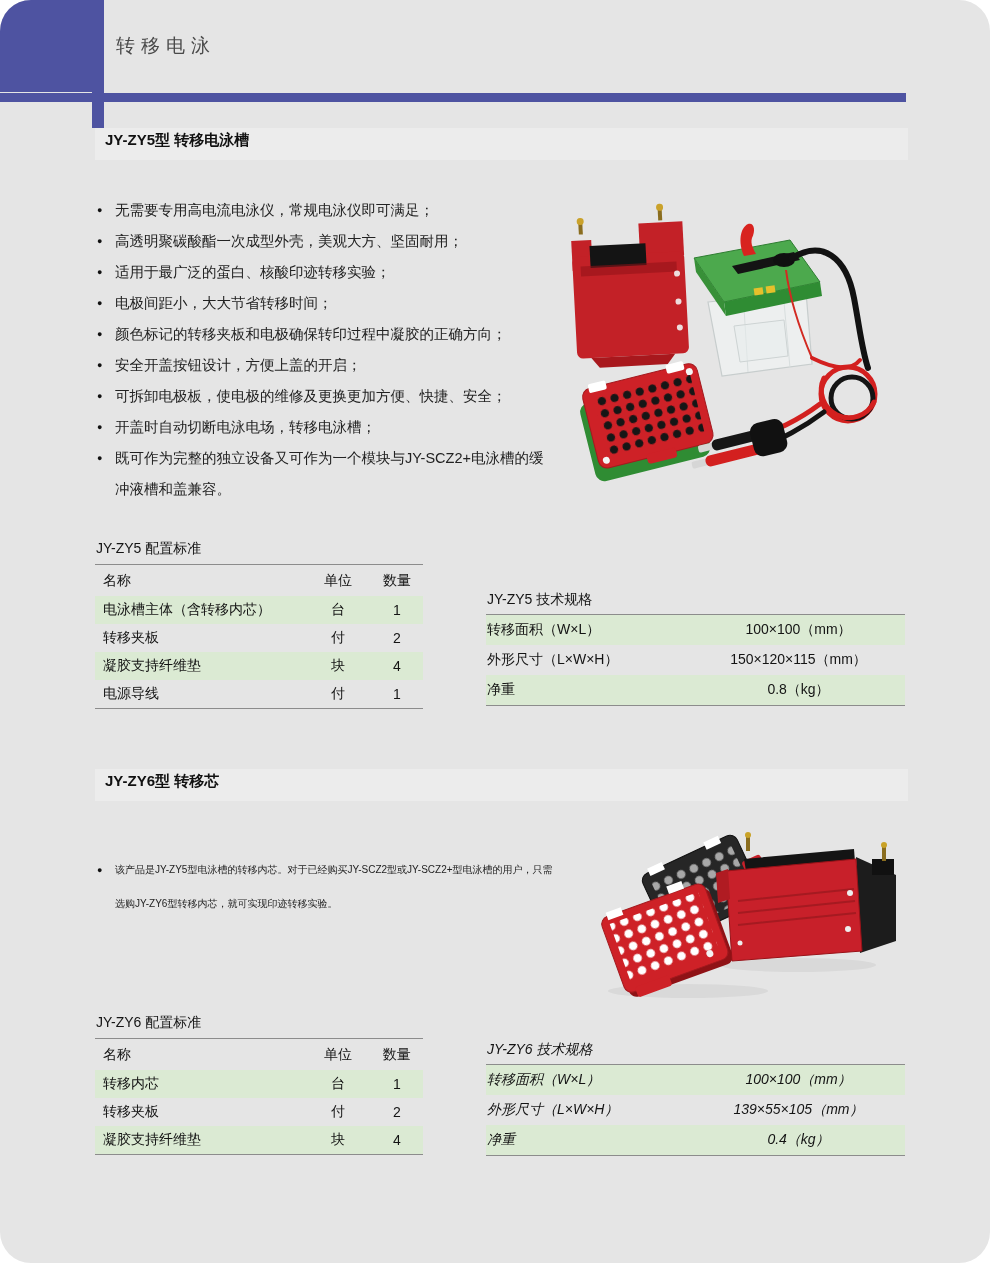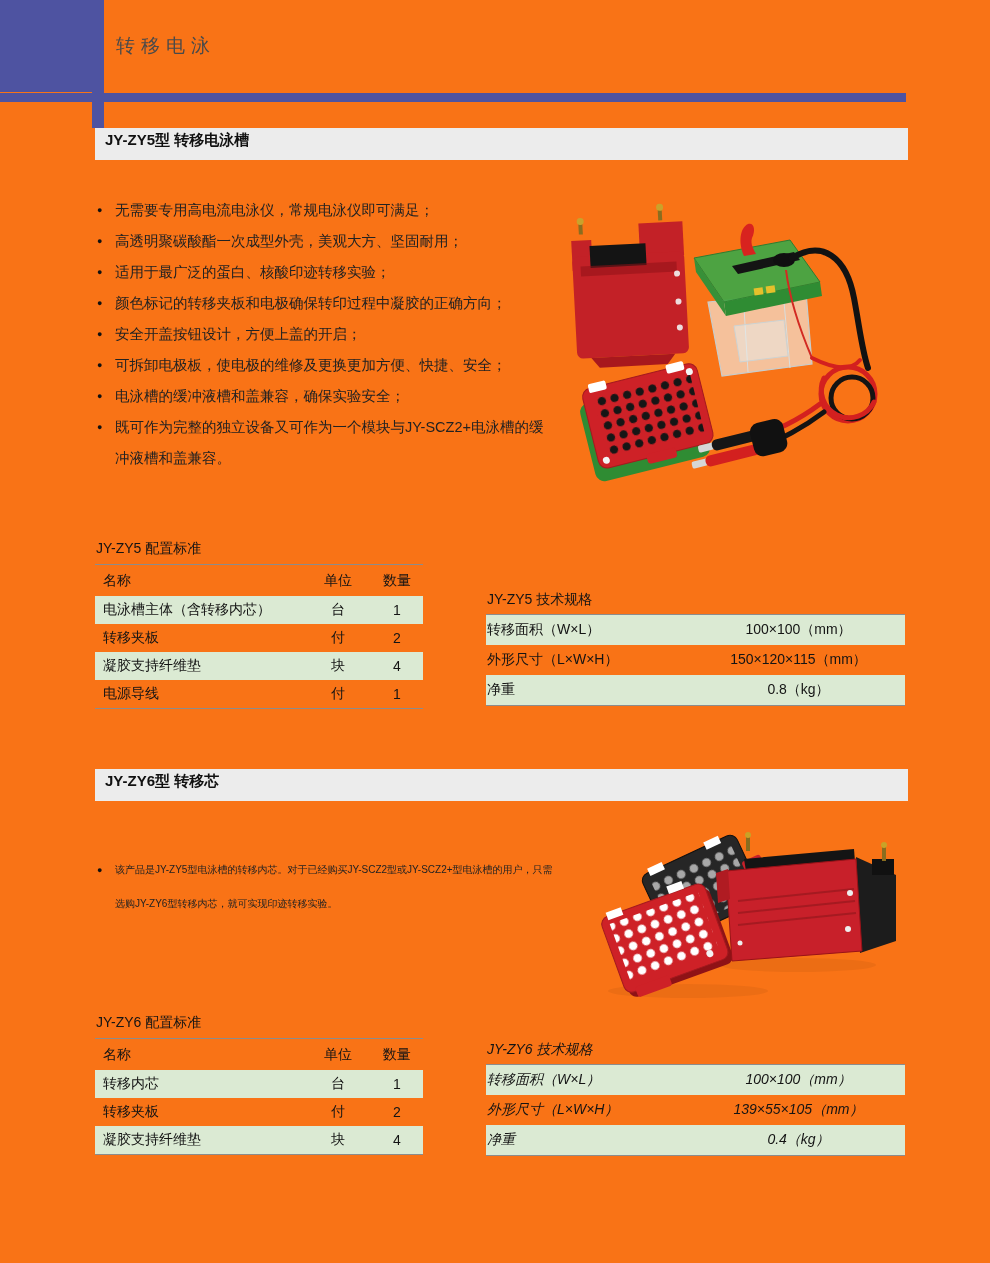--- a/index.html
+++ b/index.html
@@ -1,19 +1,20 @@
 <!DOCTYPE html>
 <html><head>
 <meta charset="utf-8">
 <style>
   html,body { margin:0; padding:0; background:#ffffff; }
   .page {
     position:relative; width:990px; height:1263px; overflow:hidden;
-    background:#f97316; font-family:"Liberation Sans","DejaVu Sans",sans-serif;
+    background:#e5e5e5; font-family:"Liberation Sans","DejaVu Sans",sans-serif;
     color:#1c1c1c;
+    border-radius:31px;
   }
   
   .corner-block { position:absolute; left:0; top:0; width:97px; height:92px; background:#4e53a1; }
   .v-bar        { position:absolute; left:92px; top:0; width:12px; height:128px; background:#4e53a1; }
   .h-bar        { position:absolute; left:0; top:93px; width:906px; height:9px; background:#4e53a1; }
   .page-title   { position:absolute; left:116px; top:33px; font-size:19px; letter-spacing:6px; color:#4a4a4a; }
 
   
   .section-header {
     position:absolute; left:95px; width:813px; height:32px; background:#ececec;
@@ -76,24 +77,25 @@
   <div class="v-bar"></div>
   <div class="h-bar"></div>
   <div class="page-title">转移电泳</div>
 
   <div class="section-header sec-zy5">JY-ZY5型 转移电泳槽</div>
 
   <ul class="features">
     <li>无需要专用高电流电泳仪，常规电泳仪即可满足；</li>
     <li>高透明聚碳酸酯一次成型外壳，美观大方、坚固耐用；</li>
     <li>适用于最广泛的蛋白、核酸印迹转移实验；</li>
+    <li>电极间距小，大大节省转移时间；</li>
     <li>颜色标记的转移夹板和电极确保转印过程中凝胶的正确方向；</li>
     <li>安全开盖按钮设计，方便上盖的开启；</li>
     <li>可拆卸电极板，使电极的维修及更换更加方便、快捷、安全；</li>
-    <li>电泳槽的缓冲液槽和盖兼容，确保实验安全；</li>
+    <li>开盖时自动切断电泳电场，转移电泳槽；</li>
     <li>既可作为完整的独立设备又可作为一个模块与JY-SCZ2+电泳槽的缓冲液槽和盖兼容。</li>
   </ul>
 
   <svg id="photo-zy5" class="photo" viewBox="0 0 404 292" xmlns="http://www.w3.org/2000/svg">
     <defs>
       <pattern id="pDark" width="13" height="12.5" patternUnits="userSpaceOnUse">
         <circle cx="6" cy="6" r="4.1" fill="#161616"></circle>
       </pattern>
     </defs>
 

